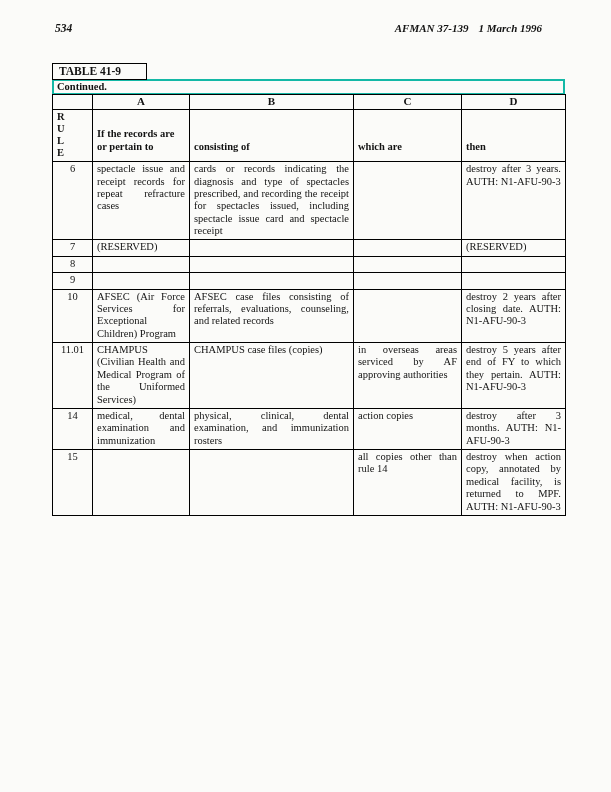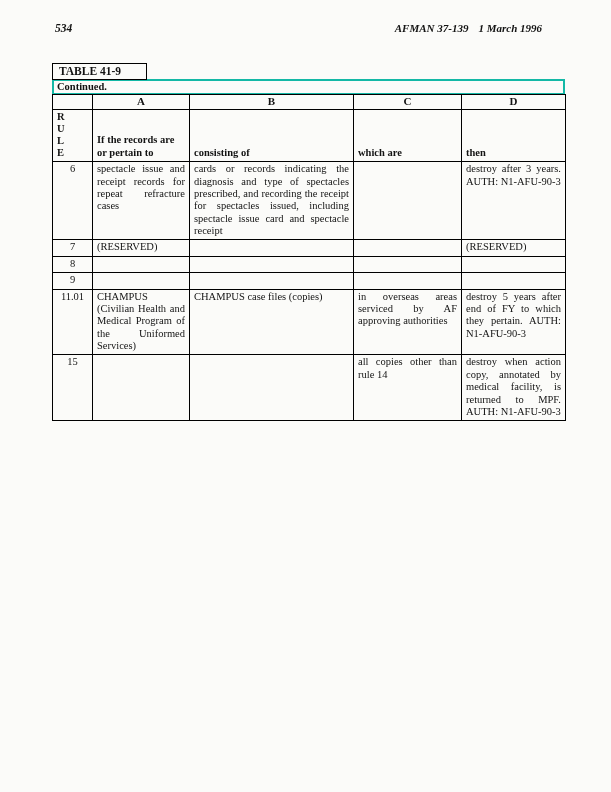--- a/index.html
+++ b/index.html
@@ -74,21 +74,21 @@
   tr.col-letters td {
     text-align: center;
     font-weight: bold;
     font-size: 11px;
     height: 13px;
     padding: 0 2px 1px 2px;
   }
   tr.col-headers td.hdr {
     vertical-align: bottom;
     font-weight: bold;
-    padding-bottom: 2px;
+    padding-bottom: 8px;
   }
   td.rule-letter-cell {
     vertical-align: top;
     font-weight: bold;
     padding-left: 7px;
   }
   td.rule-letter-cell div { line-height: 1.15; }
   td.rule-num {
     text-align: center;
     padding-left: 1px;
@@ -169,32 +169,46 @@
       </tr>
 
       <tr class="empty-row">
         <td class="rule-num">9</td>
         <td class="body-cell"></td>
         <td class="body-cell"></td>
         <td class="body-cell"></td>
         <td class="body-cell"></td>
       </tr>
 
+      <tr>
+        <td class="rule-num">10</td>
+        <td class="body-cell">AFSEC (Air Force Services for Exceptional Children) Program</td>
+        <td class="body-cell">AFSEC case files consisting of referrals, evaluations, counseling, and related records</td>
+        <td class="body-cell"></td>
+        <td class="body-cell">destroy 2 years after closing date. AUTH: N1-AFU-90-3</td>
+      </tr>
 
 
       <tr>
         <td class="rule-num">11.01</td>
         <td class="body-cell">CHAMPUS (Civilian Health and Medical Program of the Uniformed Services)</td>
         <td class="body-cell">CHAMPUS case files (copies)</td>
         <td class="body-cell">in overseas areas serviced by AF approving authorities</td>
         <td class="body-cell">destroy 5 years after end of FY to which they pertain. AUTH: N1-AFU-90-3</td>
       </tr>
 
 
 
+      <tr>
+        <td class="rule-num">14</td>
+        <td class="body-cell">medical, dental examination and immunization</td>
+        <td class="body-cell">physical, clinical, dental examination, and immunization rosters</td>
+        <td class="body-cell">action copies</td>
+        <td class="body-cell">destroy after 3 months. AUTH: N1-AFU-90-3</td>
+      </tr>
 
       <tr>
         <td class="rule-num">15</td>
         <td class="body-cell"></td>
         <td class="body-cell"></td>
         <td class="body-cell">all copies other than rule 14</td>
         <td class="body-cell">destroy when action copy, annotated by medical facility, is returned to MPF. AUTH: N1-AFU-90-3</td>
       </tr>
 
     </tbody>

